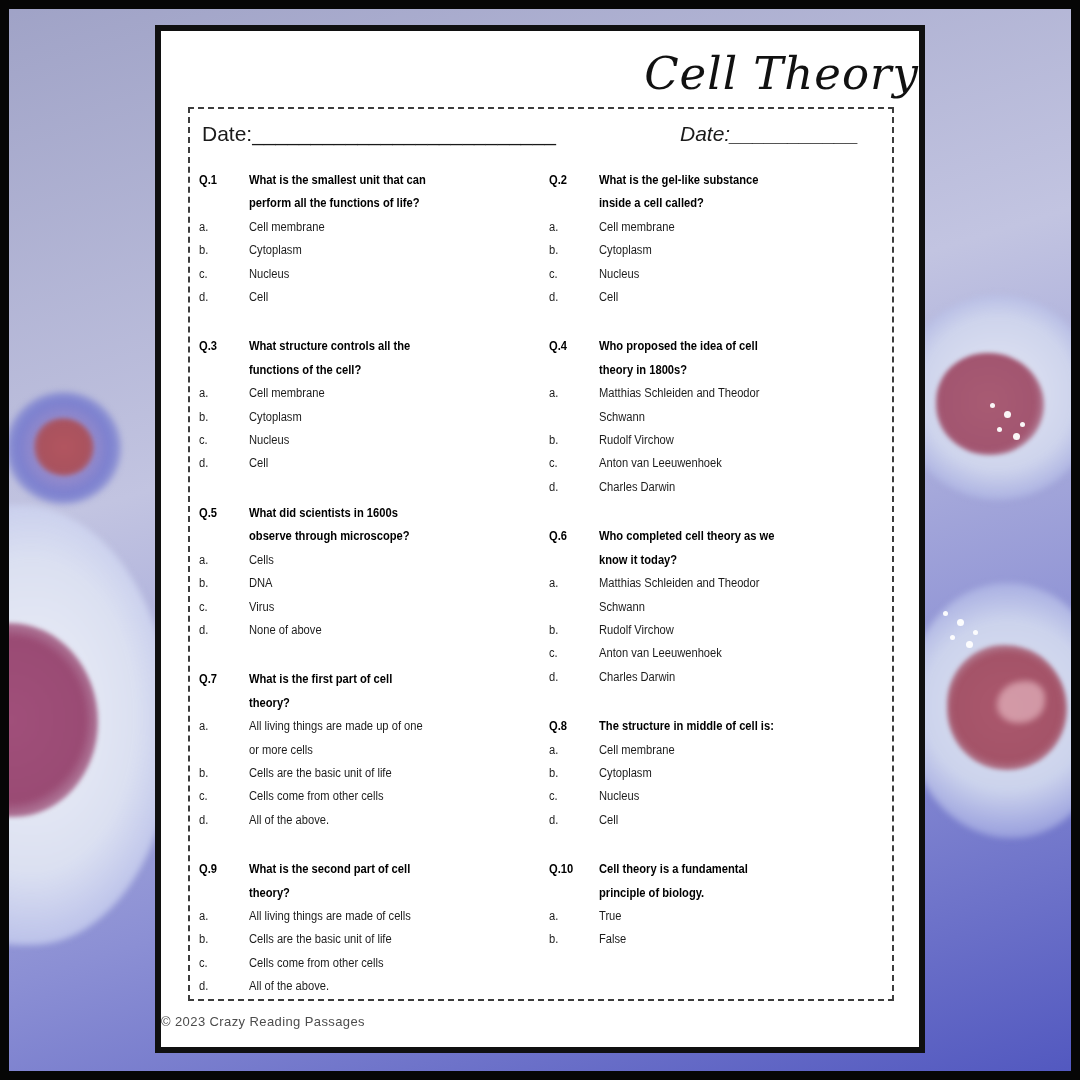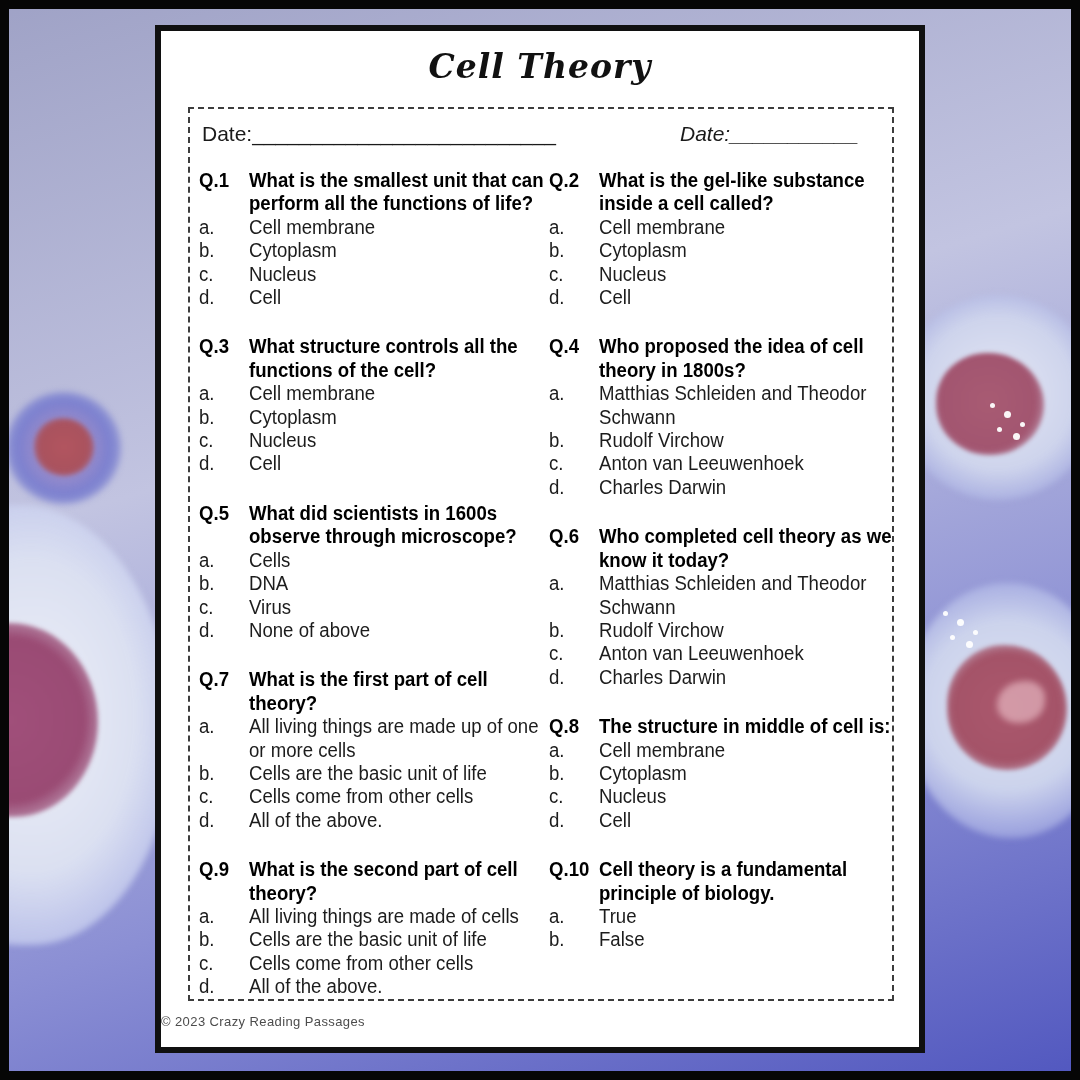--- a/index.html
+++ b/index.html
@@ -58,25 +58,25 @@
   .sheet {
     position: absolute; left: 155px; top: 25px;
     width: 770px; height: 1028px;
     background: #ffffff;
     border: 6px solid #101010;
     box-sizing: border-box;
     z-index: 5;
   }
   .title {
     margin-top: 16px;
-    text-align: center;
+    text-align: right;
     font-family: "DejaVu Serif", serif;
     font-style: italic;
-    font-weight: bold;
-    font-size: 33px;
+    font-weight: normal;
+    font-size: 45px;
     letter-spacing: 1px;
     color: #111;
   }
   .dashed-box {
     position: absolute; left: 27px; top: 76px;
     width: 706px; height: 894px;
     border: 2px dashed #3d3d3d;
     box-sizing: border-box;
   }
   .name-row {
@@ -91,21 +91,21 @@
 
   .questions {
     position: absolute; left: 9px; right: 9px; top: 60px;
     display: grid;
     grid-template-columns: 350px 1fr;
   }
   .q-block { margin-bottom: 26px; }
   .q-row {
     display: grid;
     grid-template-columns: 50px 1fr;
-    font-size: 20px;
+    font-size: 12px;
     line-height: 23.4px;
     color: #1c1c1c;
   }
   .q-head { font-weight: bold; color: #000; }
   .q-row .txt {
     display: inline-block;
     white-space: pre;
     transform: scaleX(0.93);
     transform-origin: 0 0;
   }

